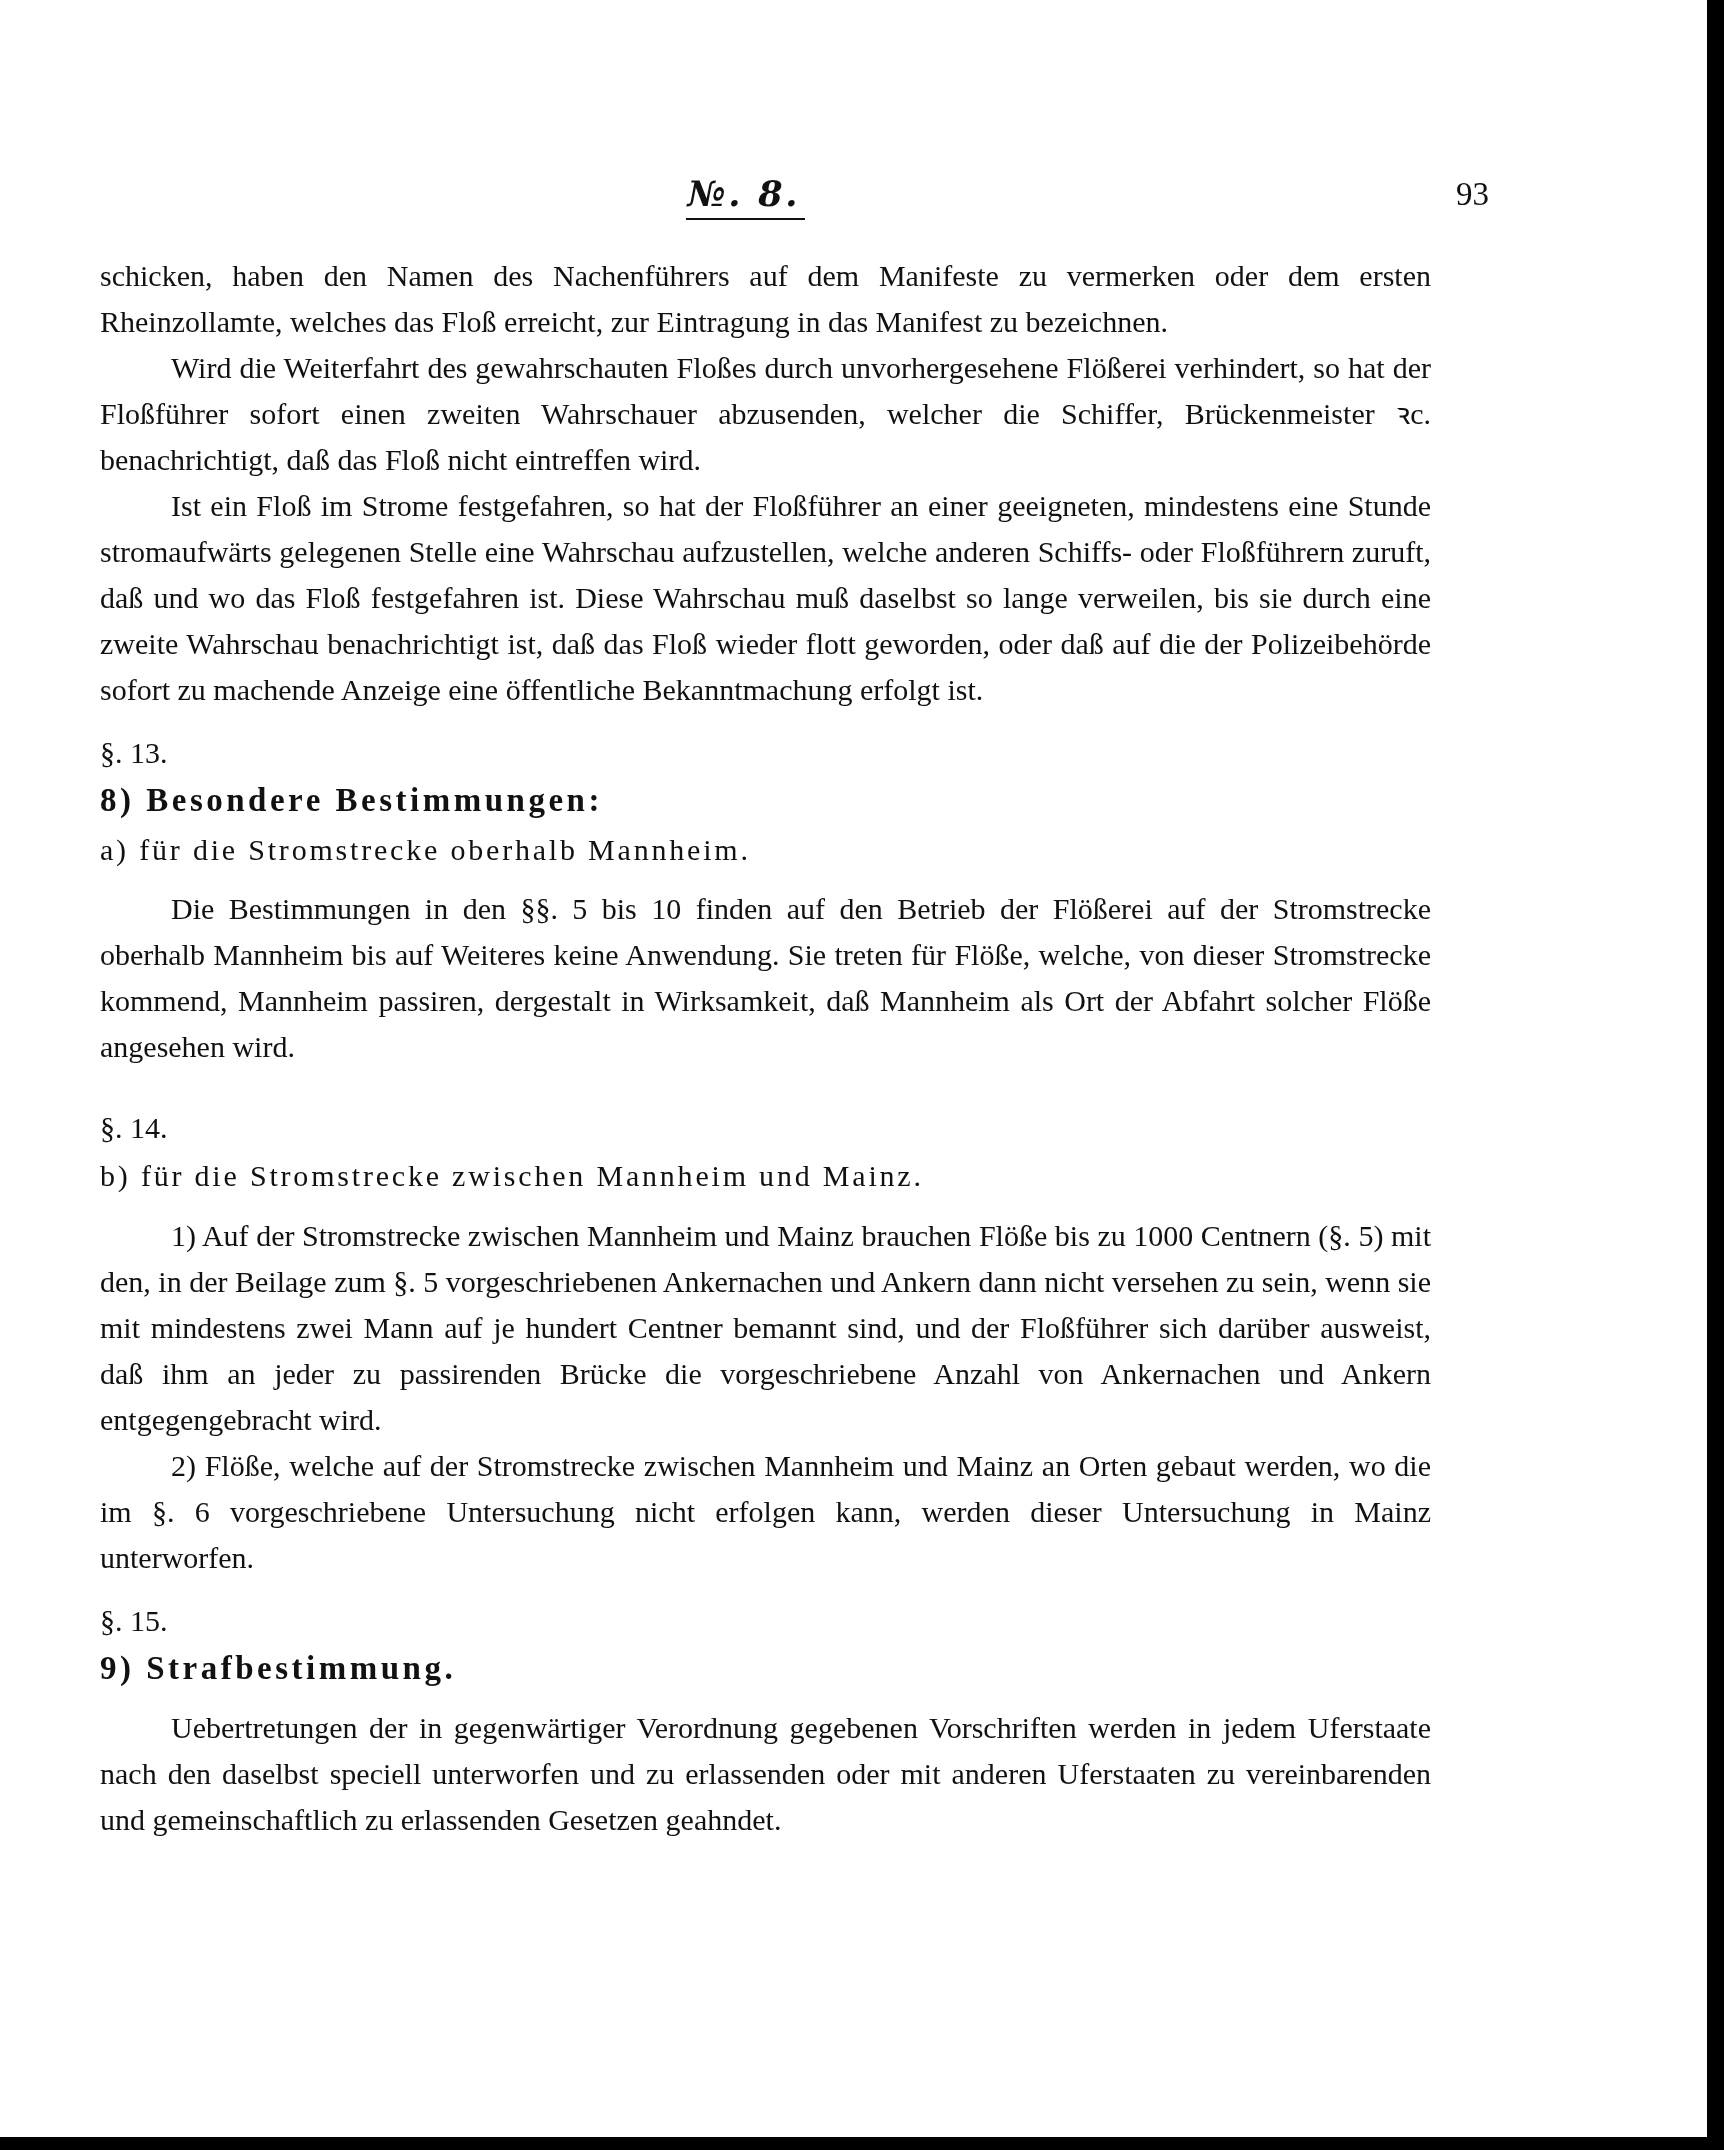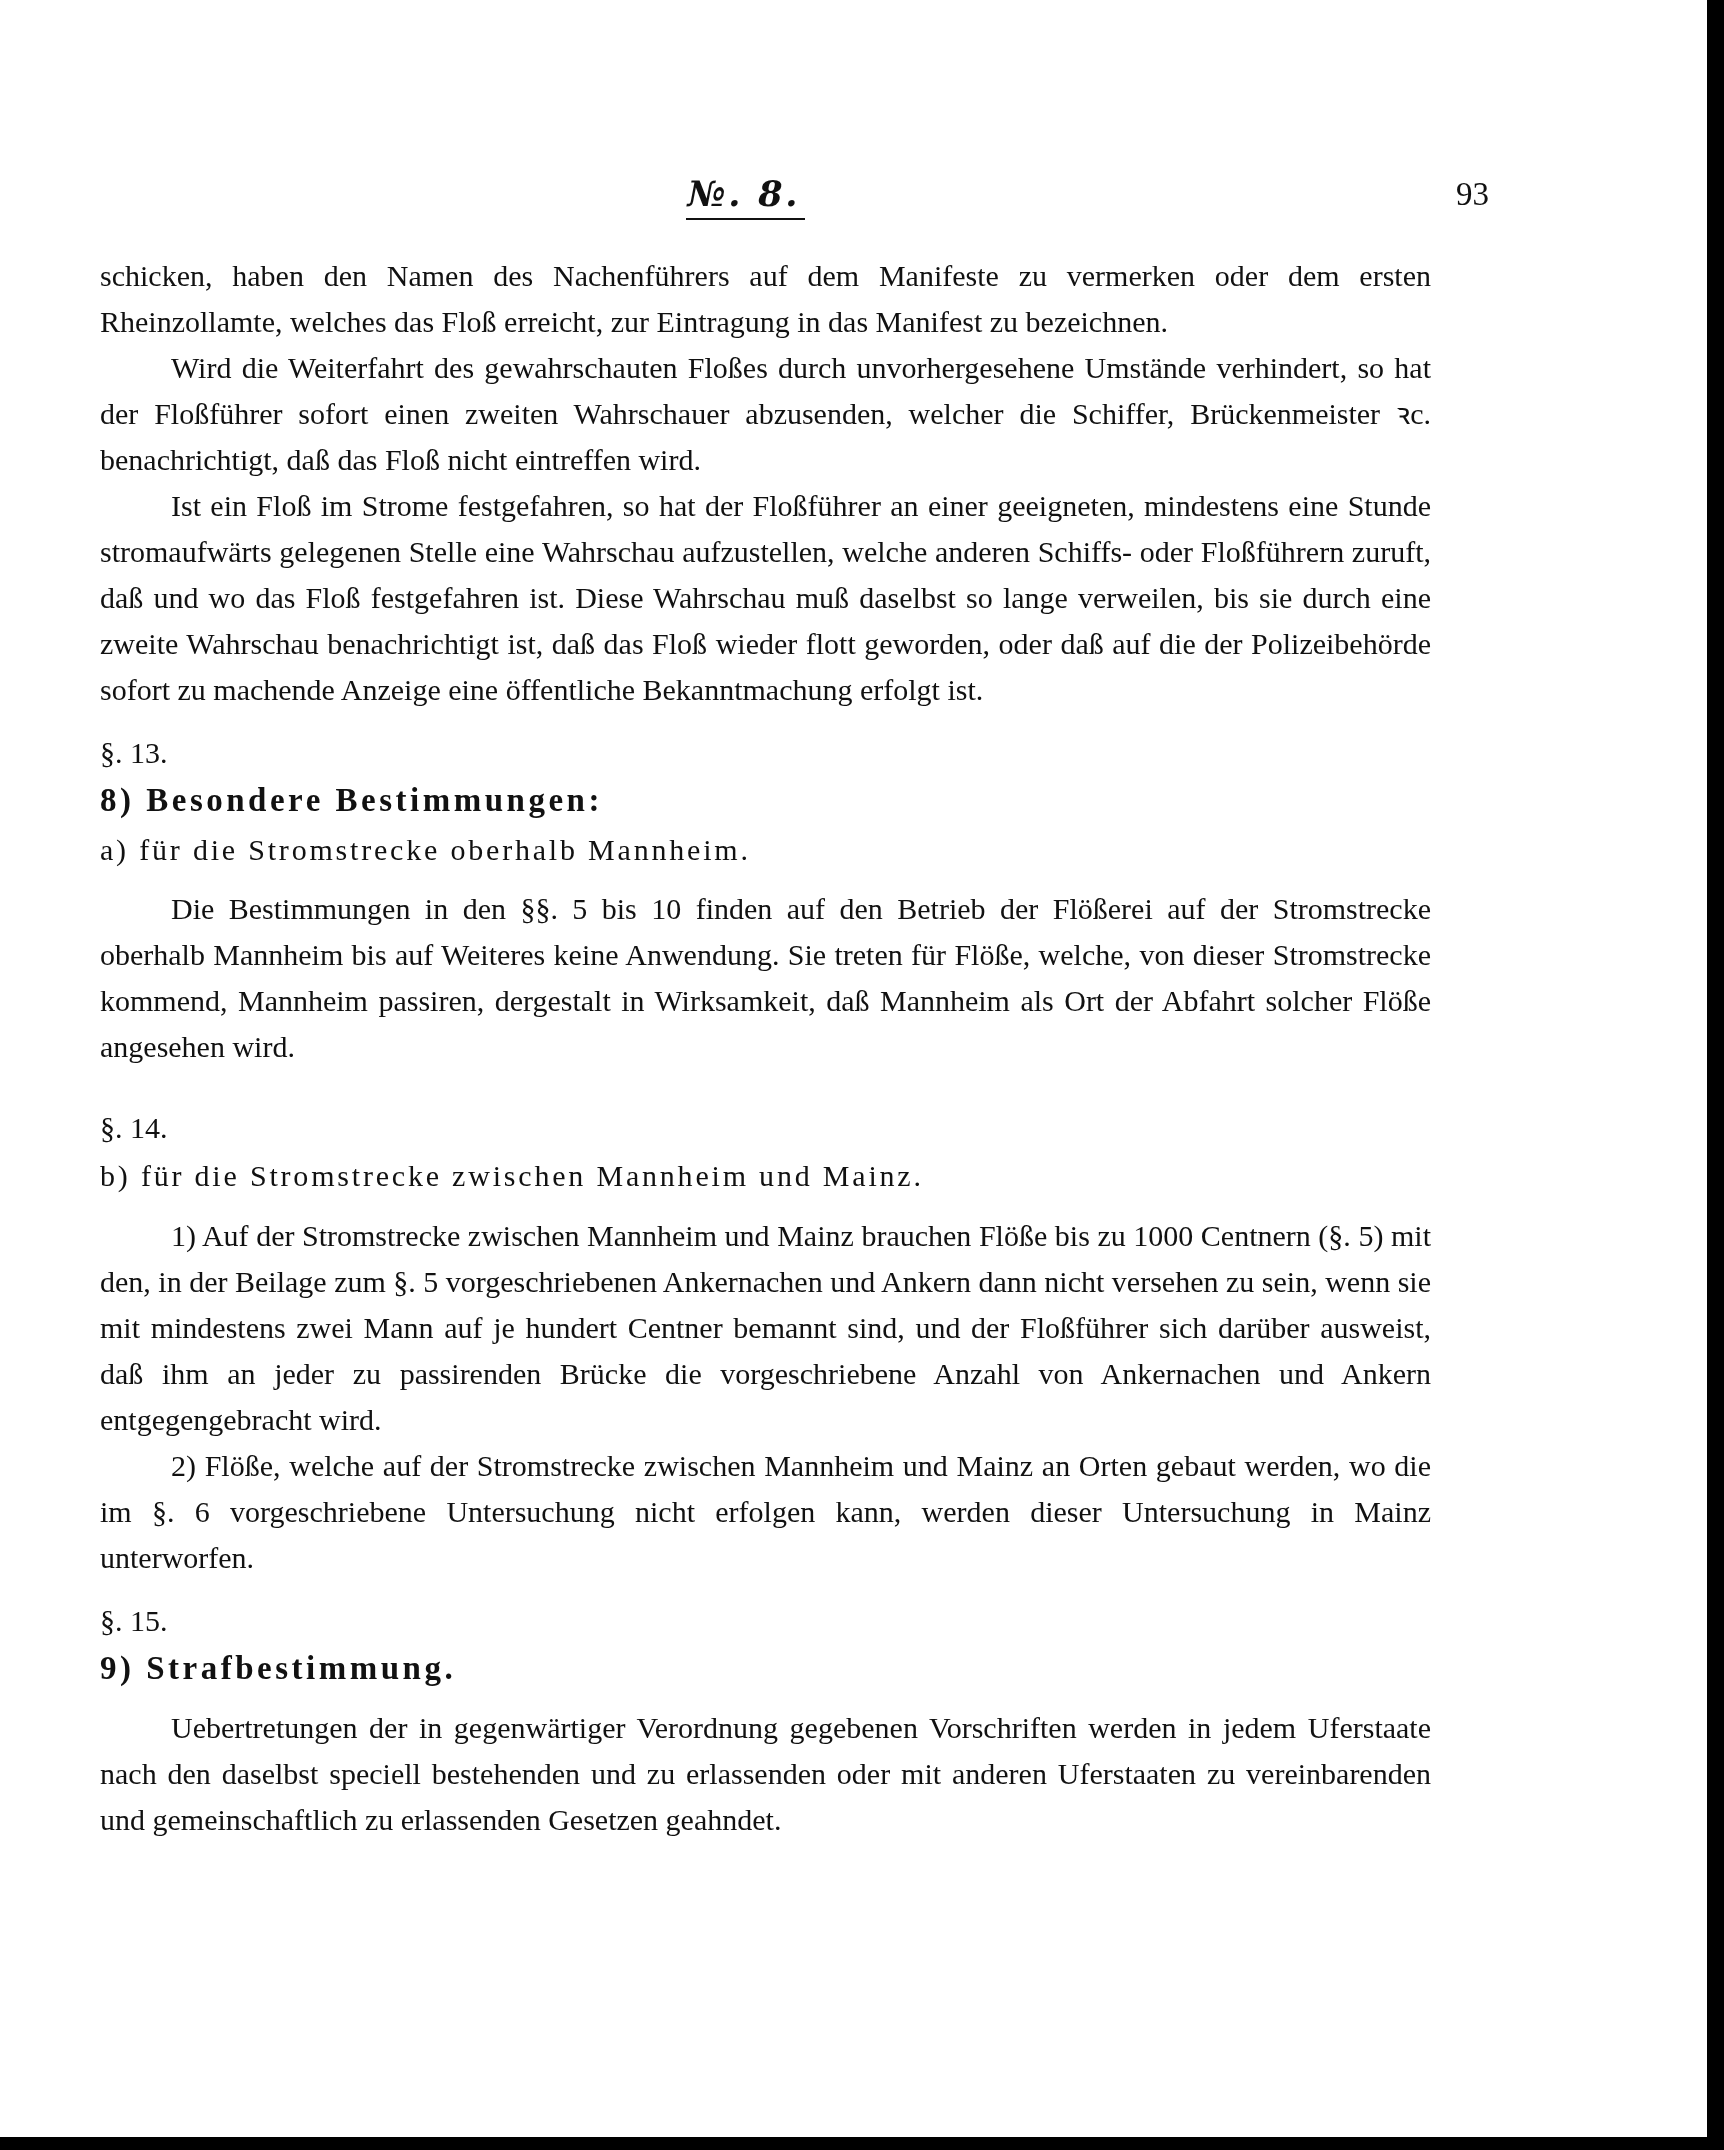--- a/index.html
+++ b/index.html
@@ -48,37 +48,37 @@
 
 <div class="page">
 
   <div class="header">
     <div class="issue">№. 8.</div>
     <div class="pagenum">93</div>
   </div>
 
   <div class="body-text">
     <p class="p noindent">schicken, haben den Namen des Nachenführers auf dem Manifeste zu vermerken oder dem ersten Rheinzollamte, welches das Floß erreicht, zur Eintragung in das Manifest zu bezeichnen.</p>
-    <p class="p">Wird die Weiterfahrt des gewahrschauten Floßes durch unvorhergesehene Umstände verhindert, so hat der Floßführer sofort einen zweiten Wahrschauer abzusenden, welcher die Schiffer, Brückenmeister ꝛc. benachrichtigt, daß das Floß nicht eintreffen wird.</p>
+    <p class="p">Wird die Weiterfahrt des gewahrschauten Floßes durch unvorhergesehene Flößerei verhindert, so hat der Floßführer sofort einen zweiten Wahrschauer abzusenden, welcher die Schiffer, Brückenmeister ꝛc. benachrichtigt, daß das Floß nicht eintreffen wird.</p>
     <p class="p">Ist ein Floß im Strome festgefahren, so hat der Floßführer an einer geeigneten, mindestens eine Stunde stromaufwärts gelegenen Stelle eine Wahrschau aufzustellen, welche anderen Schiffs- oder Floßführern zuruft, daß und wo das Floß festgefahren ist. Diese Wahrschau muß daselbst so lange verweilen, bis sie durch eine zweite Wahrschau benachrichtigt ist, daß das Floß wieder flott geworden, oder daß auf die der Polizeibehörde sofort zu machende Anzeige eine öffentliche Bekanntmachung erfolgt ist.</p>
 
     <div>
       <p class="sec sec-num">§. 13.</p>
       <p class="sec sec-title">8) Besondere Bestimmungen:</p>
       <p class="sec sec-sub gap-after">a) für die Stromstrecke oberhalb Mannheim.</p>
       <p class="p">Die Bestimmungen in den §§. 5 bis 10 finden auf den Betrieb der Flößerei auf der Stromstrecke oberhalb Mannheim bis auf Weiteres keine Anwendung. Sie treten für Flöße, welche, von dieser Stromstrecke kommend, Mannheim passiren, dergestalt in Wirksamkeit, daß Mannheim als Ort der Abfahrt solcher Flöße angesehen wird.</p>
     </div>
 
     <div>
       <p class="sec sec-num" style="margin-top:34px">§. 14.</p>
       <p class="sec sec-sub gap-after">b) für die Stromstrecke zwischen Mannheim und Mainz.</p>
       <p class="p">1) Auf der Stromstrecke zwischen Mannheim und Mainz brauchen Flöße bis zu 1000 Centnern (§. 5) mit den, in der Beilage zum §. 5 vorgeschriebenen Ankernachen und Ankern dann nicht versehen zu sein, wenn sie mit mindestens zwei Mann auf je hundert Centner bemannt sind, und der Floßführer sich darüber ausweist, daß ihm an jeder zu passirenden Brücke die vorgeschriebene Anzahl von Ankernachen und Ankern entgegengebracht wird.</p>
       <p class="p">2) Flöße, welche auf der Stromstrecke zwischen Mannheim und Mainz an Orten gebaut werden, wo die im §. 6 vorgeschriebene Untersuchung nicht erfolgen kann, werden dieser Untersuchung in Mainz unterworfen.</p>
     </div>
 
     <div>
       <p class="sec sec-num">§. 15.</p>
       <p class="sec sec-title gap-after">9) Strafbestimmung.</p>
-      <p class="p">Uebertretungen der in gegenwärtiger Verordnung gegebenen Vorschriften werden in jedem Uferstaate nach den daselbst speciell bestehenden und zu erlassenden oder mit anderen Uferstaaten zu vereinbarenden und gemeinschaftlich zu erlassenden Gesetzen geahndet.</p>
+      <p class="p">Uebertretungen der in gegenwärtiger Verordnung gegebenen Vorschriften werden in jedem Uferstaate nach den daselbst speciell unterworfen und zu erlassenden oder mit anderen Uferstaaten zu vereinbarenden und gemeinschaftlich zu erlassenden Gesetzen geahndet.</p>
     </div>
   </div>
 </div>
 
 
 </body></html>

